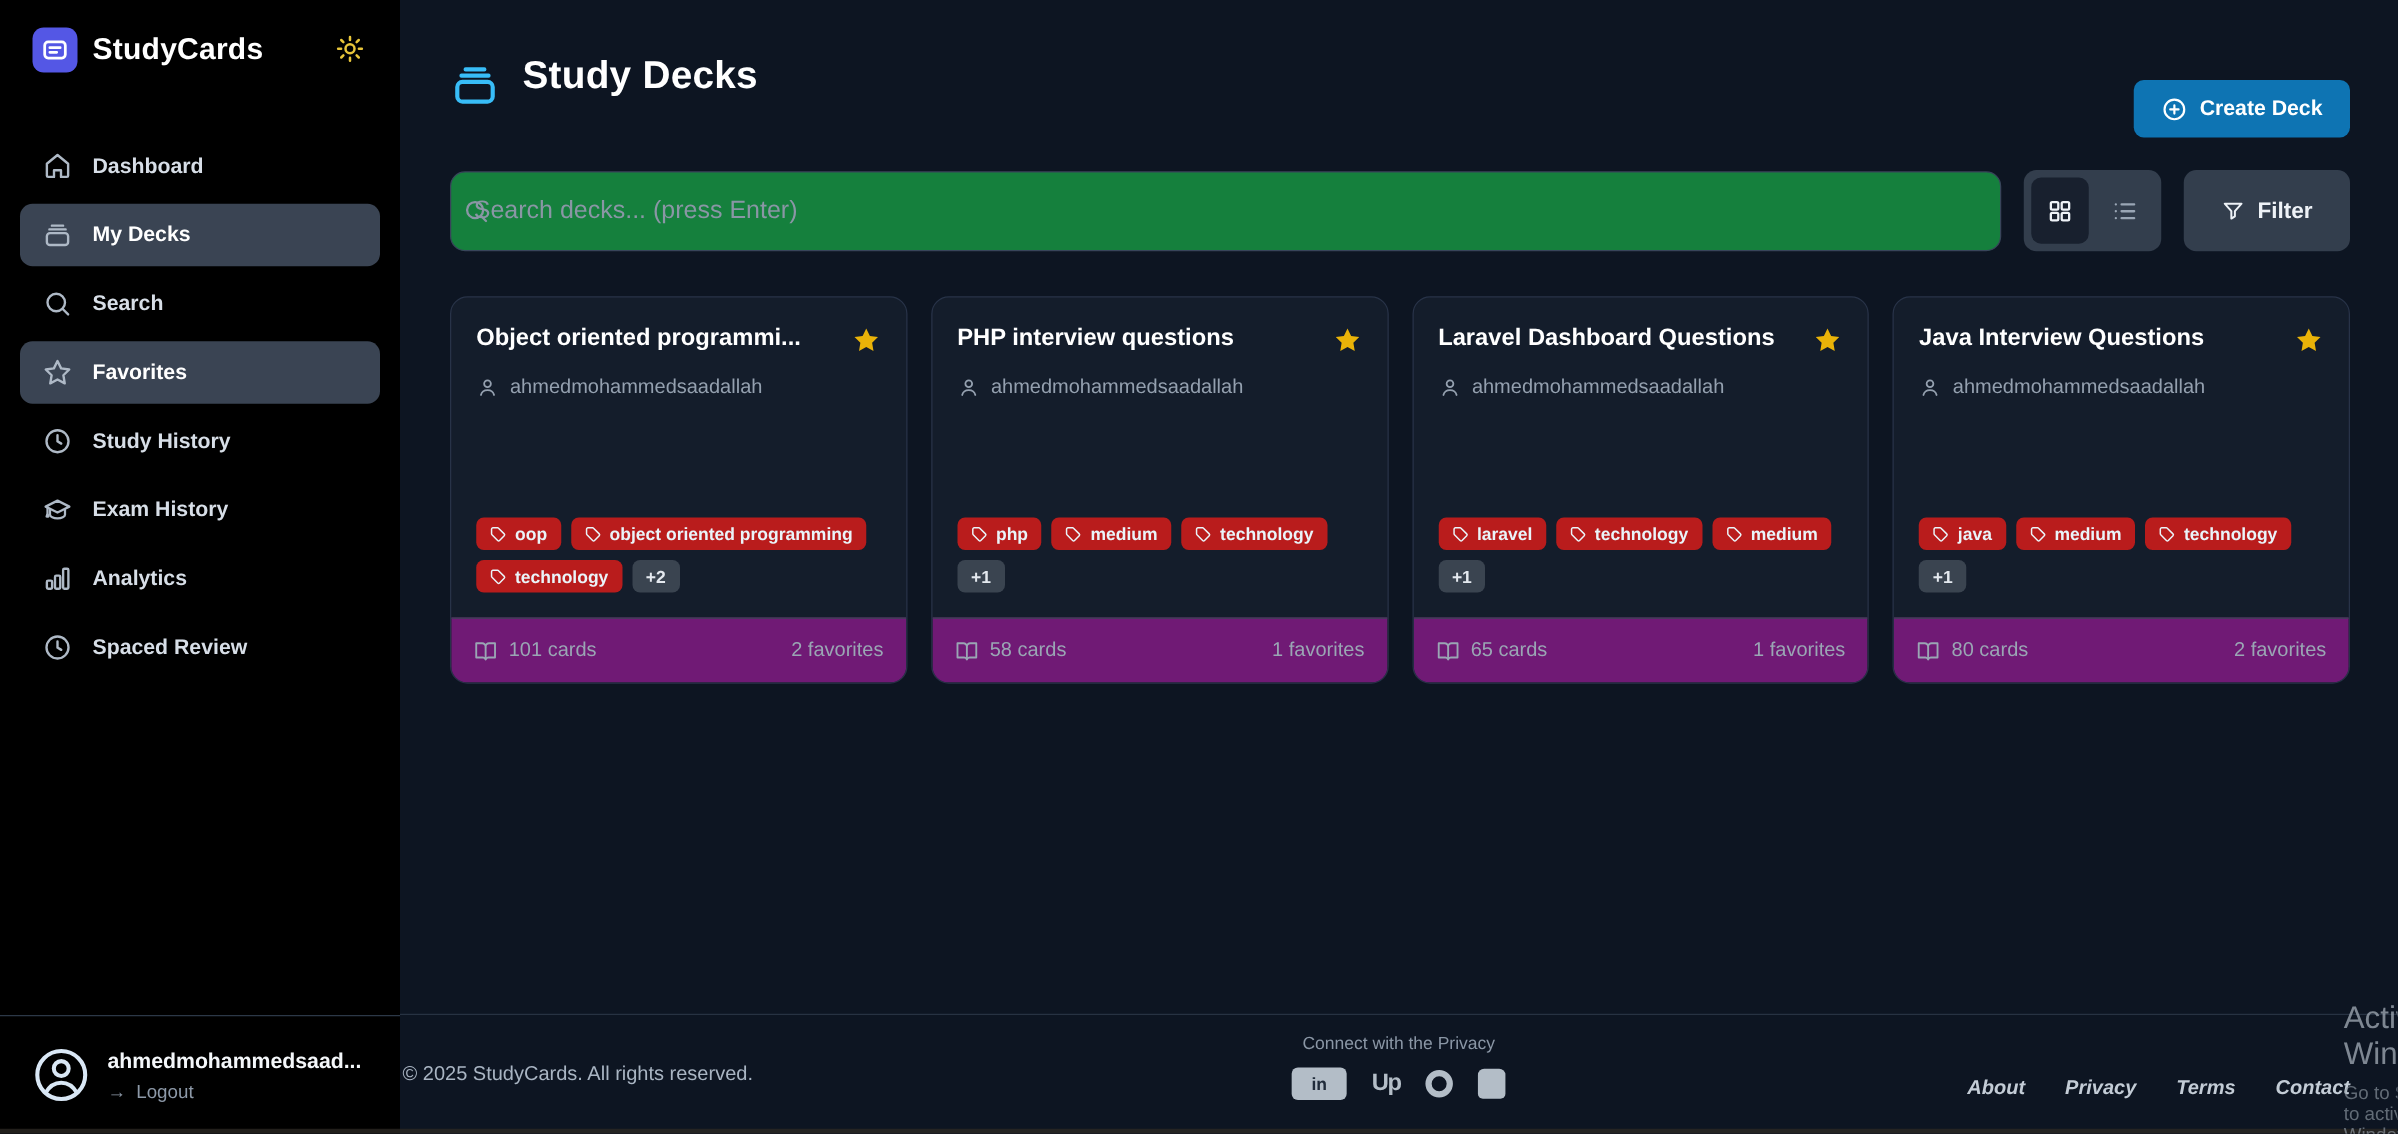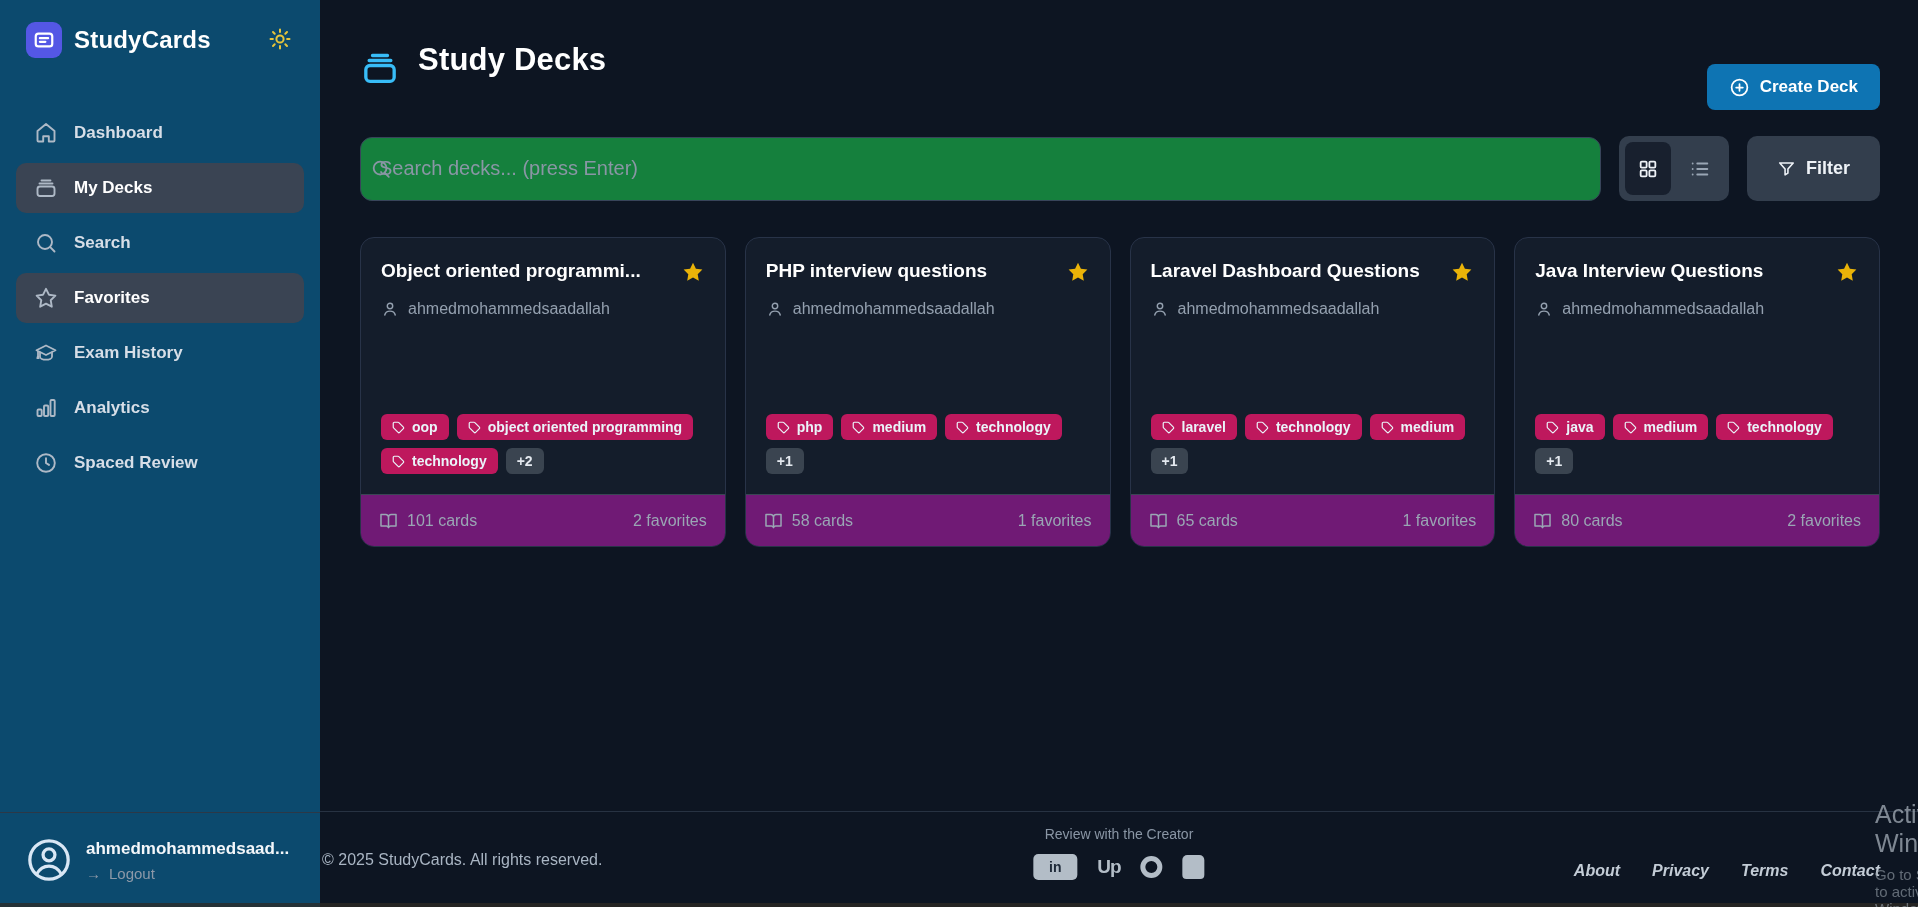--- a/index.html
+++ b/index.html
@@ -1,21 +1,21 @@
 <!DOCTYPE html>
 <html><head>
 <meta charset="utf-8">
 <style>
   * { margin:0; padding:0; box-sizing:border-box; }
   html,body { width:1918px; height:907px; overflow:hidden; }
   body { font-family:"Liberation Sans", sans-serif; background:#0d1522; color:#f2f6fa; }
   .app { display:flex; width:1918px; height:907px; position:relative; }
 
   
-  .sidebar { width:320px; min-width:320px; background:#0c4a6e; display:flex; flex-direction:column; position:relative; }
+  .sidebar { width:320px; min-width:320px; background:#000000; display:flex; flex-direction:column; position:relative; }
   .logo-row { display:flex; align-items:center; padding:22px 26px 20px 26px; }
   .logo-badge { width:36px; height:36px; border-radius:9px; background:#5457e5; display:flex; align-items:center; justify-content:center; margin-right:12px; }
   .logo-badge svg { width:22px; height:22px; }
   .logo-title { font-size:24px; font-weight:800; color:#ffffff; letter-spacing:.2px; flex:1; }
   .theme-toggle { color:#e8c53a; width:26px; height:26px; cursor:pointer; }
   .theme-toggle svg { width:24px; height:24px; }
 
   nav { padding:30px 16px 0 16px; flex:1; }
   .nav-item { display:flex; align-items:center; gap:16px; height:50px; padding:0 18px; border-radius:10px; margin-bottom:5px; cursor:pointer; color:#d7dee7; }
   .nav-item.active { background:#3a4453; color:#ffffff; }
@@ -62,21 +62,21 @@
   .deck-card { background:#141d2b; border:1px solid #283348; border-radius:14px; height:310px; display:flex; flex-direction:column; overflow:hidden; cursor:pointer; }
   .card-body { padding:22px 20px 14px 20px; display:flex; flex-direction:column; flex:1; }
   .card-top { display:flex; align-items:flex-start; justify-content:space-between; gap:10px; }
   .card-title { font-size:19px; font-weight:800; color:#ffffff; white-space:nowrap; overflow:hidden; text-overflow:ellipsis; }
   .fav-star { color:#eab308; flex:none; cursor:pointer; }
   .fav-star svg { width:24px; height:24px; }
   .author-row { display:flex; align-items:center; gap:9px; margin-top:12px; color:#94a0af; }
   .author-row svg { width:18px; height:18px; }
   .author-name { font-size:16px; }
   .tags-wrap { margin-top:auto; display:flex; flex-wrap:wrap; gap:8px; padding-bottom:6px; }
-  .tag-pill { display:inline-flex; align-items:center; gap:7px; background:#be185d; color:#eaf4f9; font-size:14px; font-weight:700;
+  .tag-pill { display:inline-flex; align-items:center; gap:7px; background:#b91c1c; color:#eaf4f9; font-size:14px; font-weight:700;
     border-radius:6px; padding:5px 11px; }
   .tag-pill svg { width:13px; height:13px; }
   .more-pill { display:inline-flex; align-items:center; background:#3a4450; color:#e4e9ef; font-size:14px; font-weight:700; border-radius:6px; padding:5px 11px; }
   .card-footer { height:52px; background:#701a75; border-top:1px solid #3a4654; display:flex; align-items:center; justify-content:space-between; padding:0 18px; }
   .card-count { display:flex; align-items:center; gap:9px; color:#9aa6b4; font-size:16px; }
   .card-count svg { width:19px; height:19px; }
   .card-favs { color:#9aa6b4; font-size:16px; }
 
   
   .page-footer { position:absolute; left:0; right:0; bottom:0; height:96px; border-top:1px solid #273242; display:flex; align-items:center; }
@@ -148,20 +148,29 @@
           </span>
           <span class="nav-label">Search</span>
         </div>
         <div class="nav-item active">
           <span class="nav-icon">
             <svg viewBox="0 0 24 24" fill="none" stroke="currentColor" stroke-width="1.9" stroke-linejoin="round">
               <path d="M12 2.8l2.9 5.9 6.5.9-4.7 4.6 1.1 6.5L12 17.6l-5.8 3.1 1.1-6.5L2.6 9.6l6.5-.9z"></path>
             </svg>
           </span>
           <span class="nav-label">Favorites</span>
+        </div>
+        <div class="nav-item">
+          <span class="nav-icon">
+            <svg viewBox="0 0 24 24" fill="none" stroke="currentColor" stroke-width="1.9" stroke-linecap="round">
+              <circle cx="12" cy="12" r="8.8"></circle>
+              <path d="M12 7.2v4.8l3 1.9"></path>
+            </svg>
+          </span>
+          <span class="nav-label">Study History</span>
         </div>
         <div class="nav-item">
           <span class="nav-icon">
             <svg viewBox="0 0 24 24" fill="none" stroke="currentColor" stroke-width="1.8" stroke-linecap="round" stroke-linejoin="round">
               <path d="M12 4.5 2.5 9.3 12 14l9.5-4.7z"></path>
               <path d="M6 11.4v4.4c0 1.6 2.7 2.9 6 2.9s6-1.3 6-2.9v-4.4"></path>
               <path d="M4 10.2v4.6M4 14.8l-.7 2.4h1.4z"></path>
             </svg>
           </span>
           <span class="nav-label">Exam History</span>
@@ -491,21 +500,21 @@
         <span>80 cards</span>
       </span>
       <span class="card-favs">2 favorites</span>
     </div>
         </div>
       </div>
 
     <div class="page-footer">
       <span class="copyright">© 2025 StudyCards. All rights reserved.</span>
       <div class="connect-block">
-        <span class="connect-label">Review with the Creator</span>
+        <span class="connect-label">Connect with the Privacy</span>
         <div class="social-row">
             <span class="social-icon">
               <span class="sq">in</span>
             </span>
             <span class="social-icon">
               <span class="up">Up</span>
             </span>
             <span class="social-icon">
               <span class="ring"></span>
             </span>

